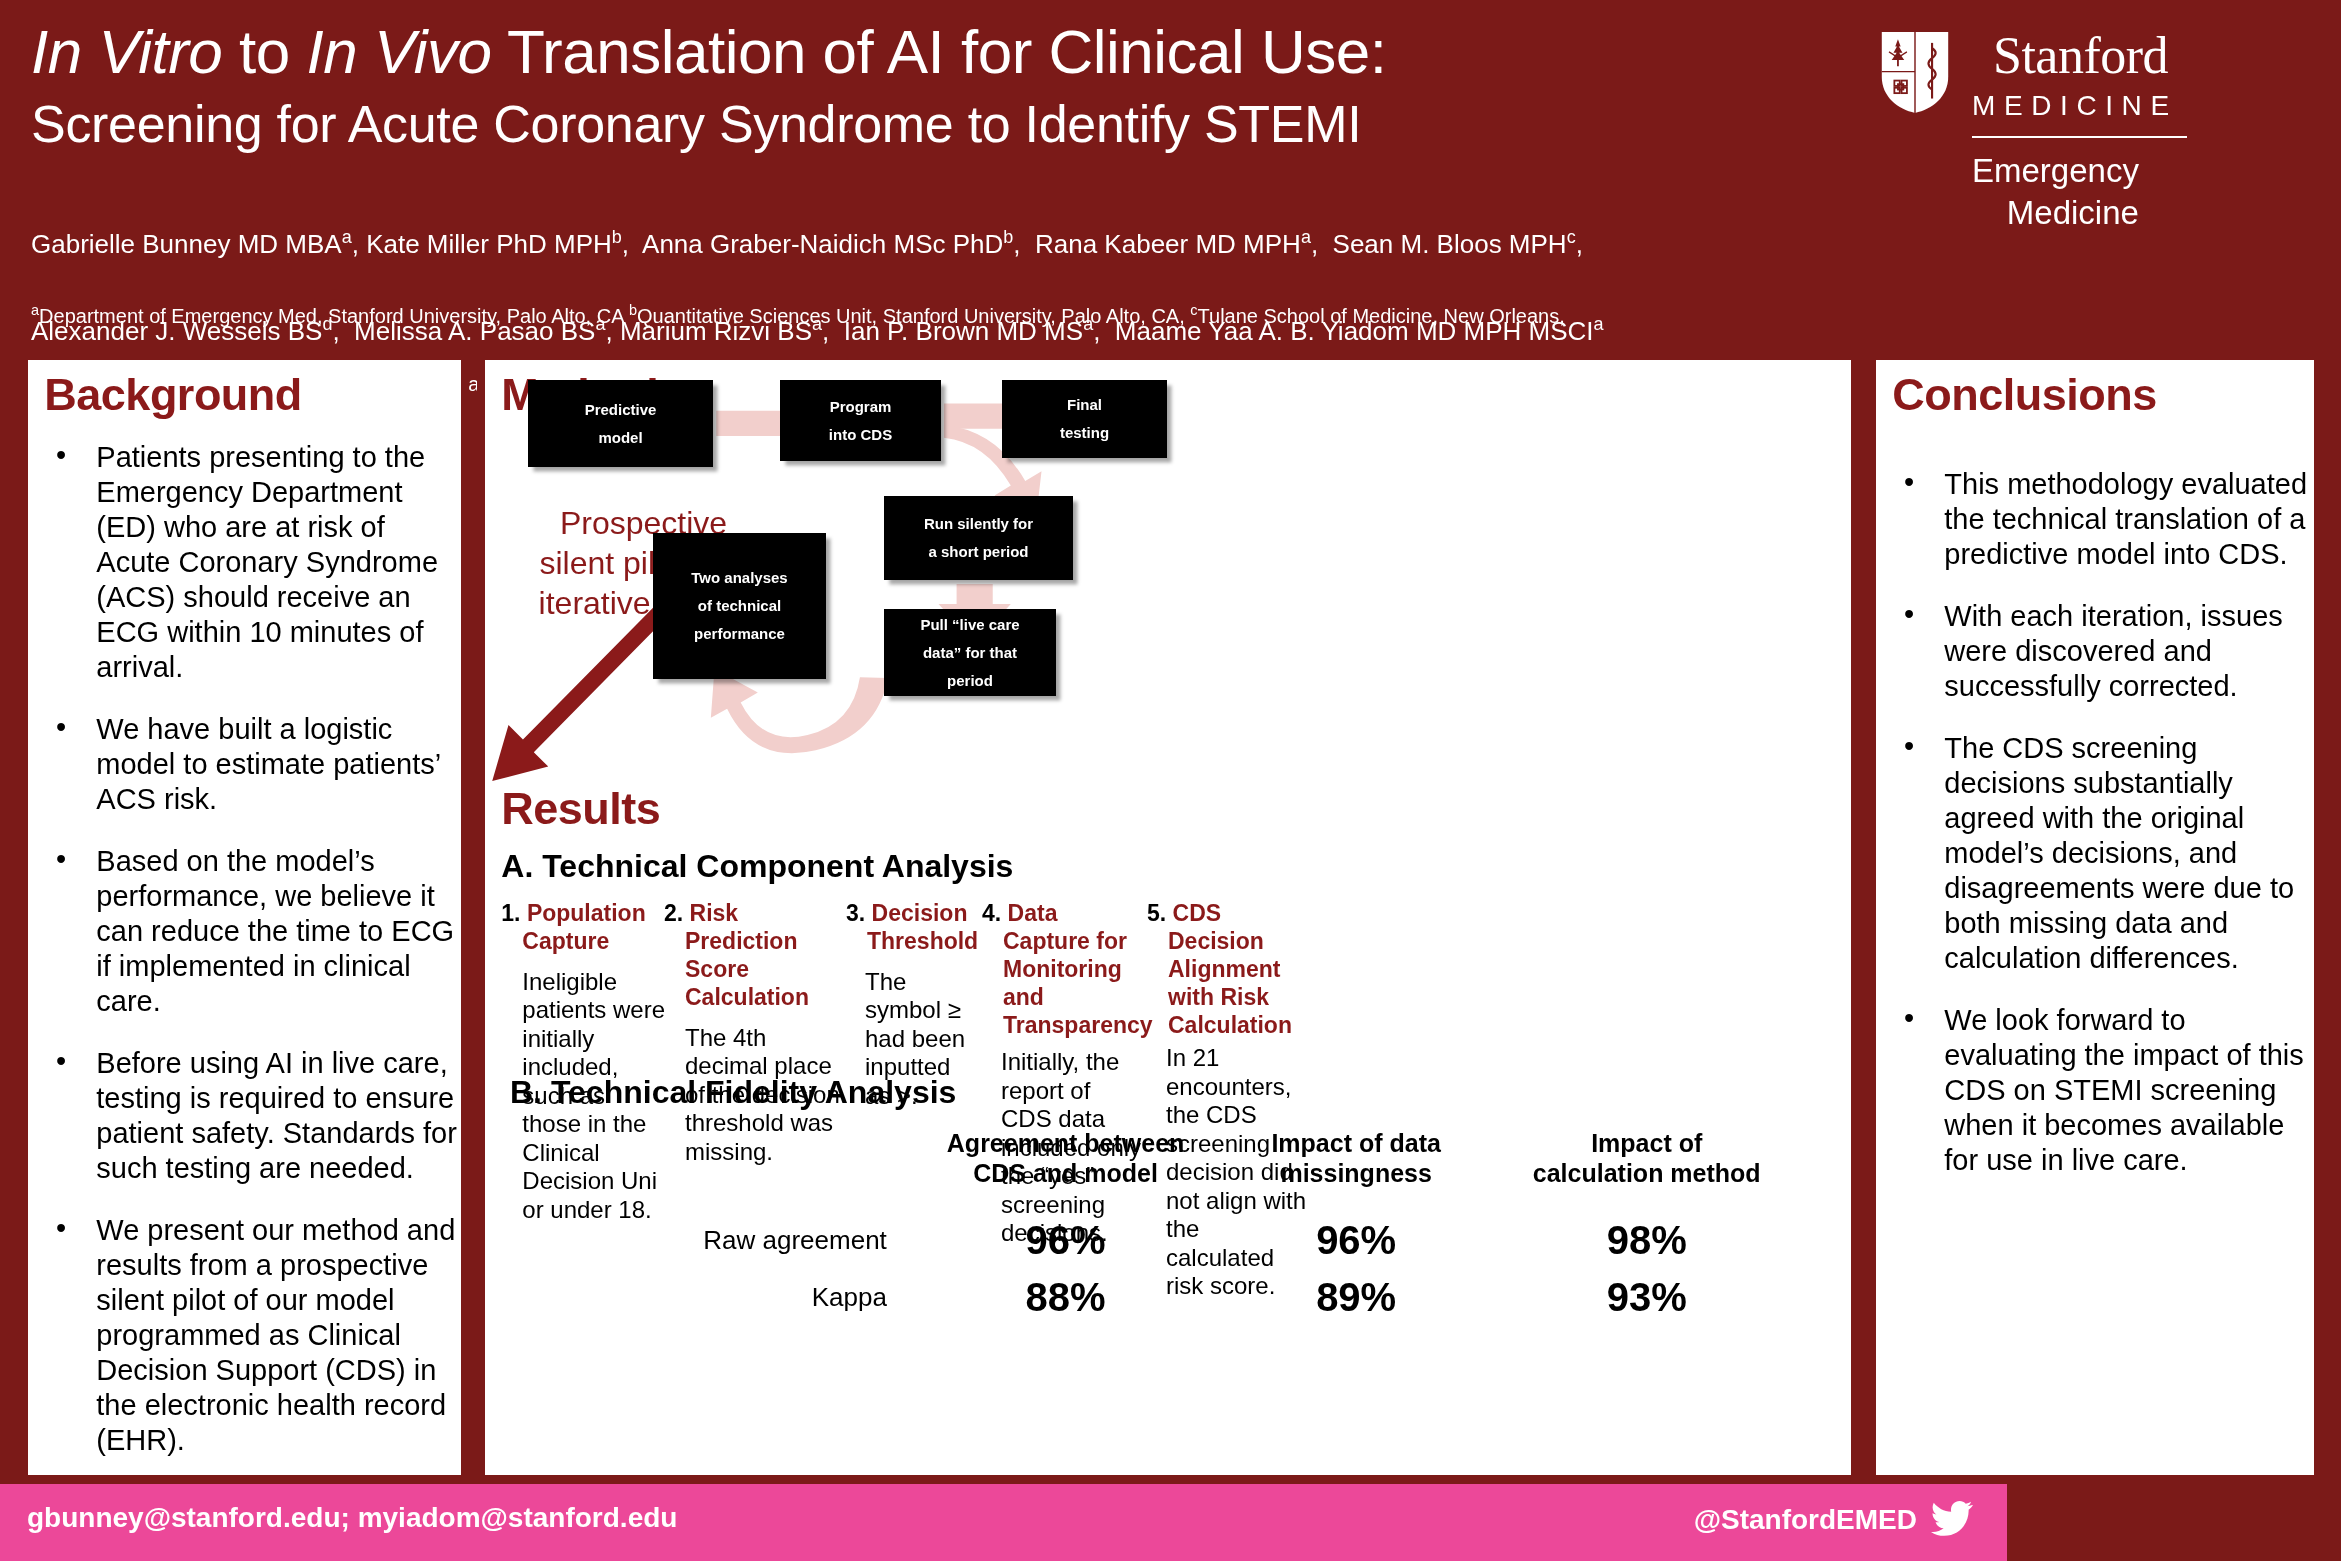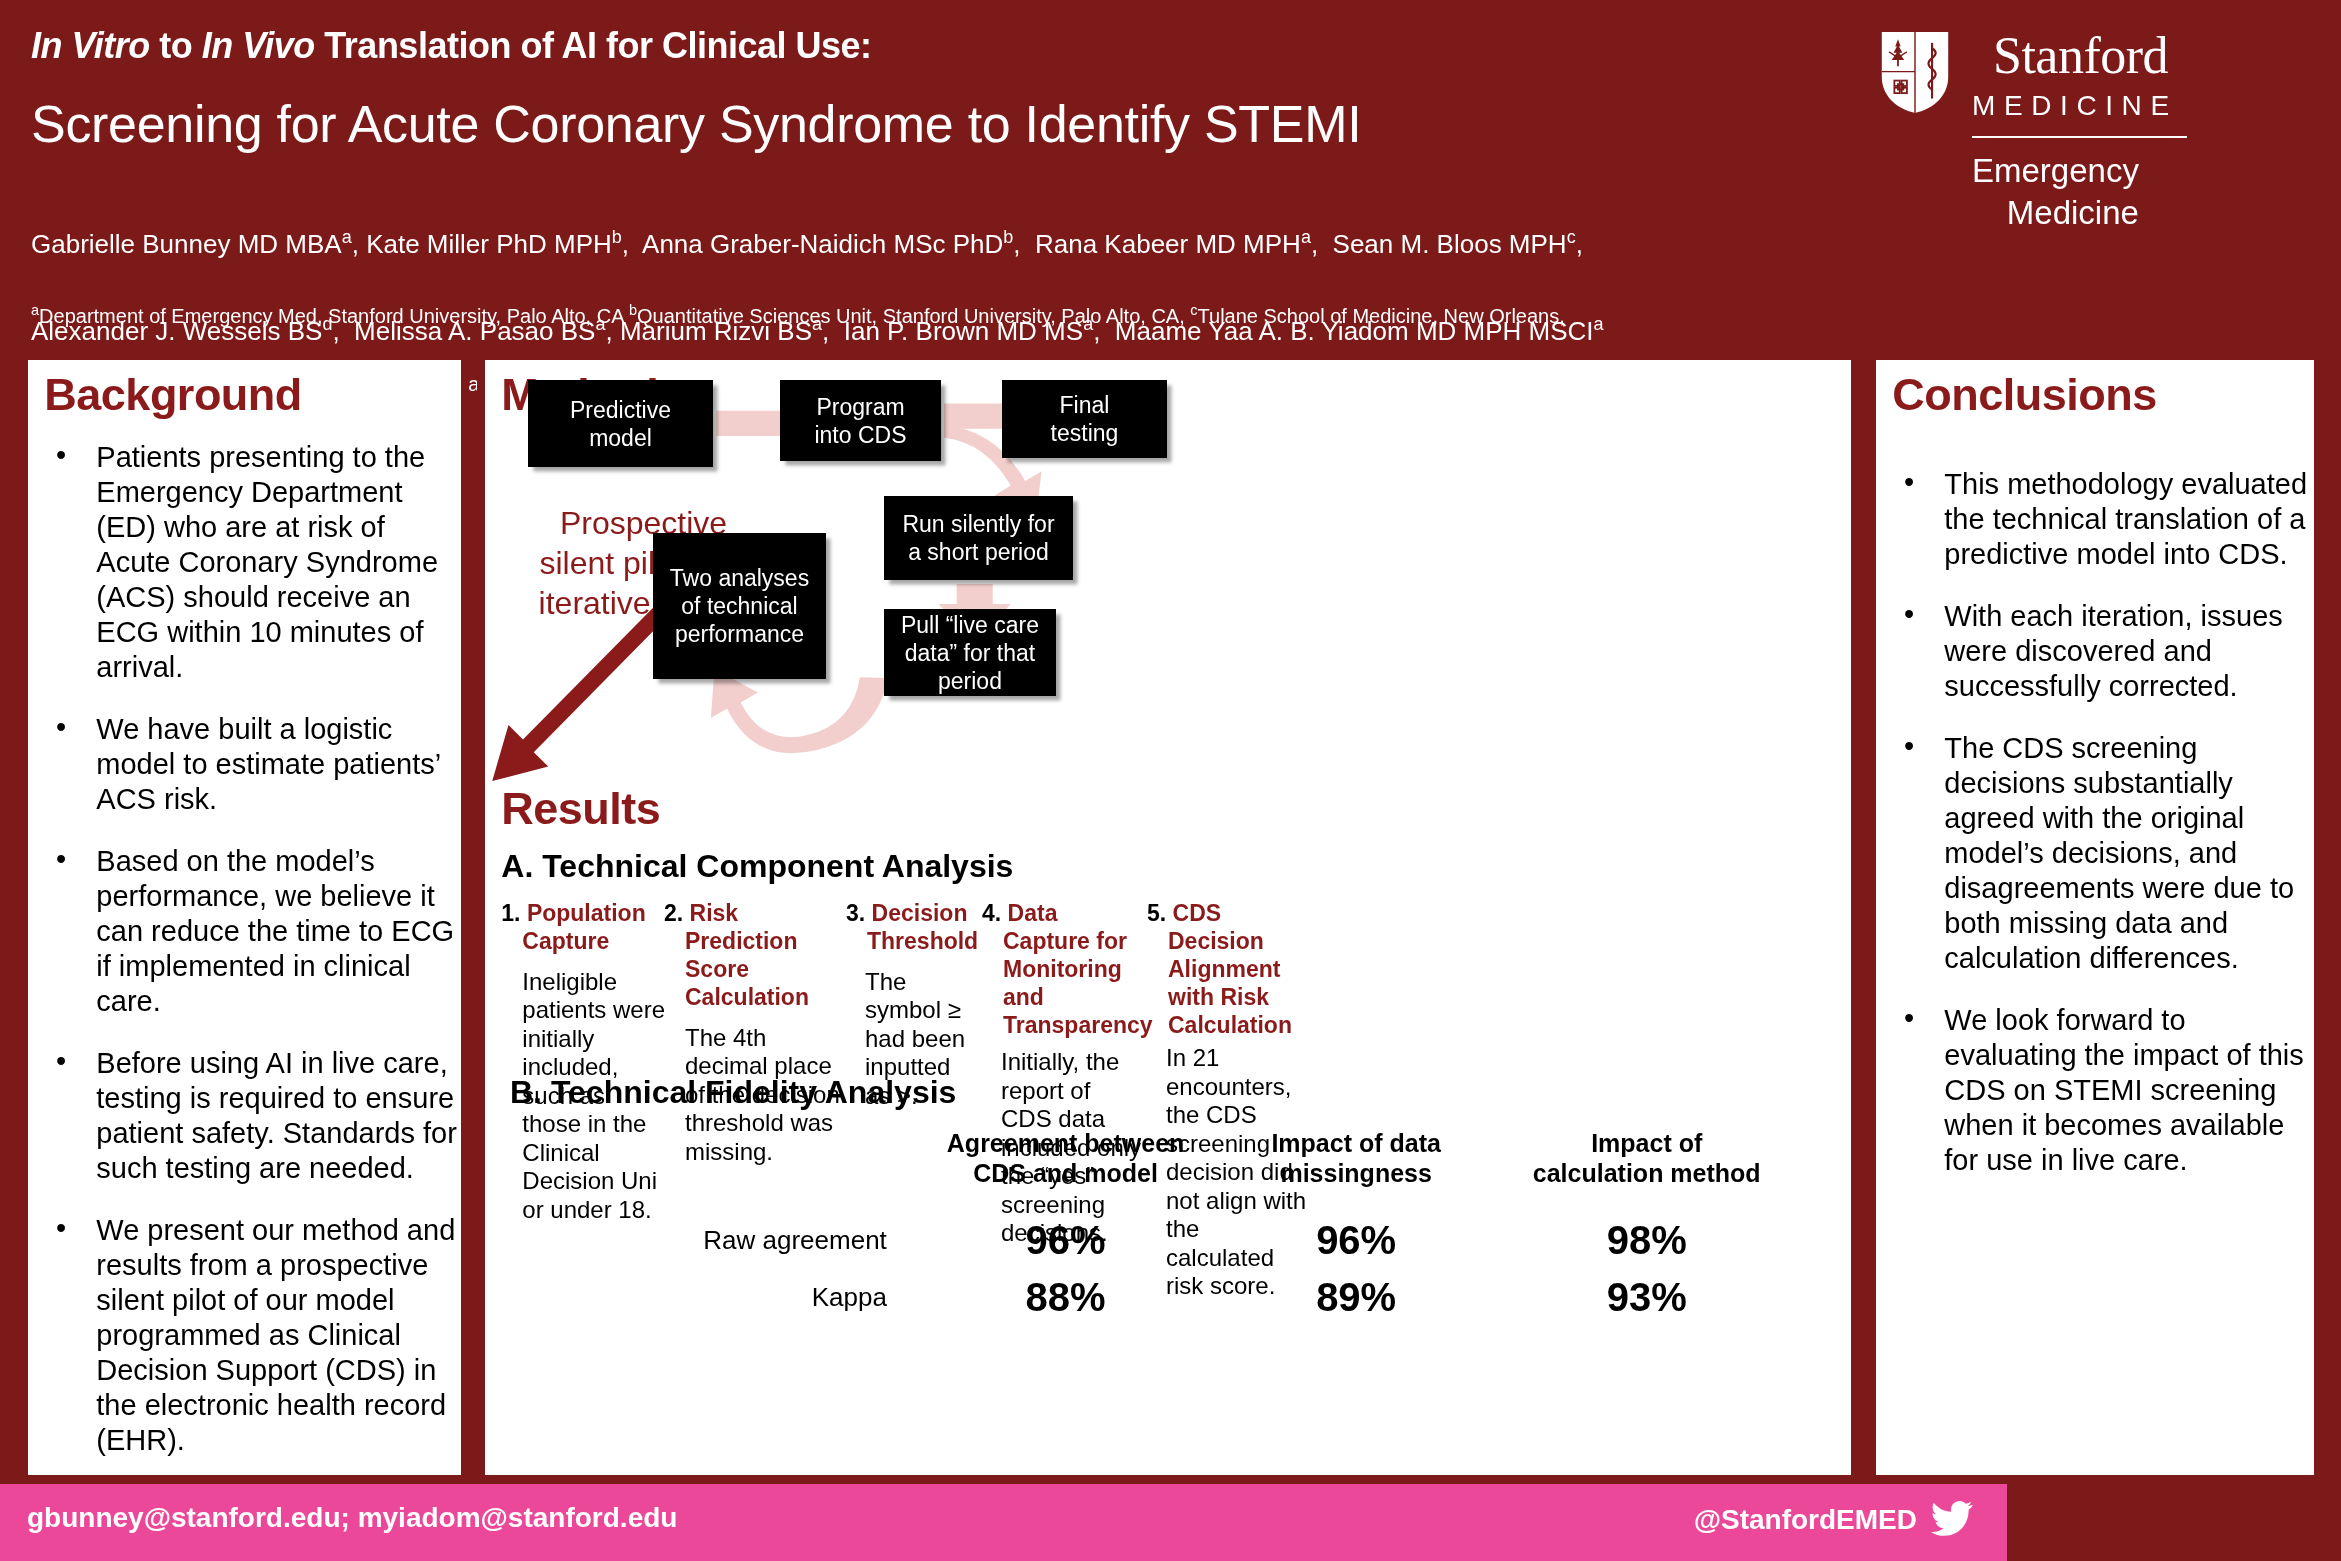--- a/index.html
+++ b/index.html
@@ -13,24 +13,24 @@
 
   
   #header {
     position: absolute;
     left: 0; top: 0;
     width: 2342px; height: 352px;
     background: #7b1a18;
   }
   .title-line1 {
     position: absolute;
-    left: 31px; top: 25px;
-    color: #ffffff;
-    font-size: 36px;
-    font-weight: bold;
+    left: 31px; top: 16px;
+    color: #ffffff;
+    font-size: 62px;
+    font-weight: normal;
     letter-spacing: -0.5px;
     white-space: nowrap;
   }
   .title-line1 em { font-style: italic; }
   .title-line2 {
     position: absolute;
     left: 31px; top: 94px;
     color: #ffffff;
     font-size: 52px;
     font-weight: normal;
@@ -152,22 +152,22 @@
   
   #flow {
     position: absolute;
     left: 0; top: 0;
     width: 1366px; height: 506px;
   }
   .fbox {
     position: absolute;
     background: #000000;
     color: #ffffff;
-    font-size: 23px;
-    font-weight: normal;
+    font-size: 15px;
+    font-weight: bold;
     line-height: 28px;
     display: flex;
     align-items: center;
     justify-content: center;
     text-align: center;
     white-space: pre-line;
     box-shadow: 4.5px 4.5px 3.6px rgba(0,0,0,0.35);
   }
   #fb-predictive { left: 43px;  top: 20px;  width: 185px; height: 87px; }
   #fb-program    { left: 295px; top: 20px;  width: 161px; height: 81px; }

